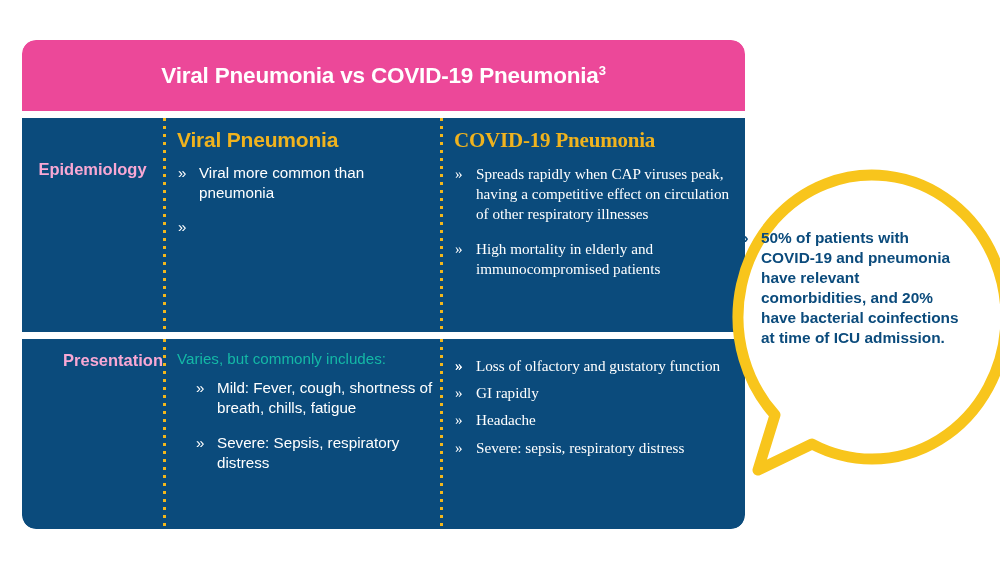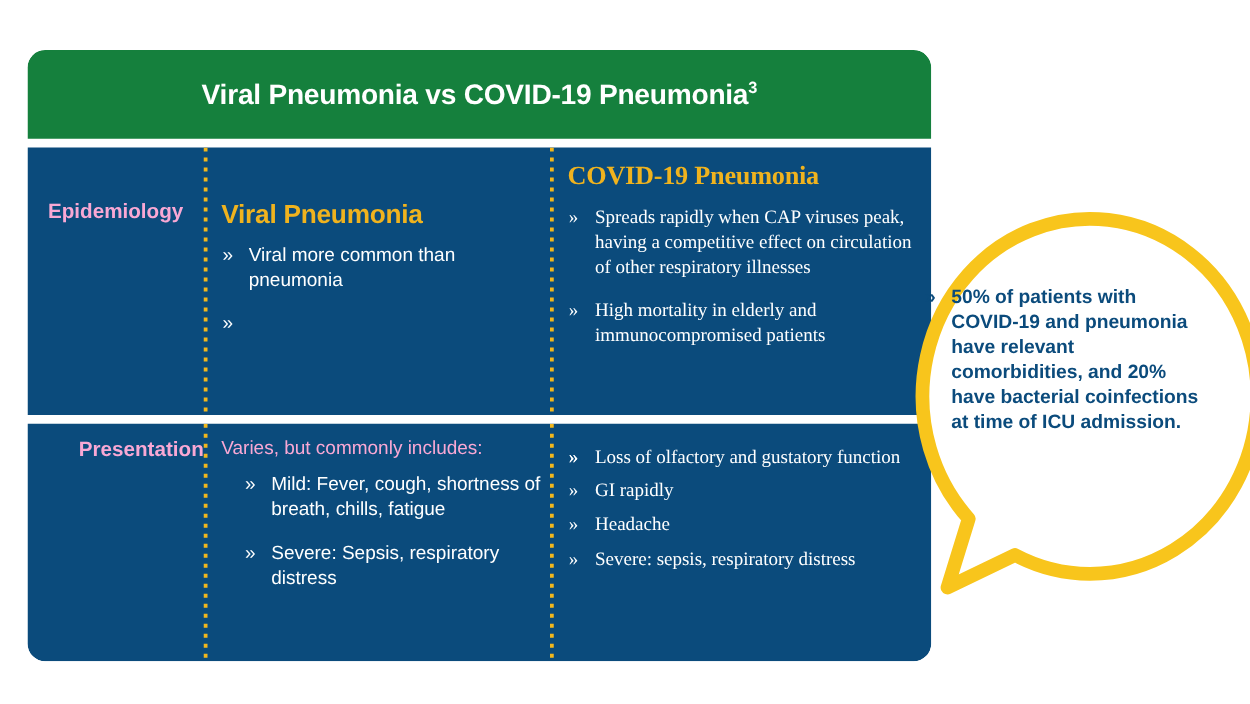--- a/index.html
+++ b/index.html
@@ -27,21 +27,21 @@
     overflow: hidden;
     background: #ffffff;
   }
 
   
   #title-band {
     position: absolute;
     left: 0; top: 0;
     width: 100%;
     height: 71px;
-    background: #15803d;
+    background: #ec4899;
     border-radius: 14px 14px 0 0;
     display: flex;
     align-items: center;
     justify-content: center;
   }
   #title-text {
     color: #ffffff;
     font-size: 22.5px;
     font-weight: bold;
     letter-spacing: -0.2px;
@@ -134,21 +134,21 @@
     position: absolute;
     left: 1px;
     top: 0;
     font-size: 15.2px;
     color: #ffffff;
   }
   ul.bullets.tight li { margin-bottom: 7px; }
 
   p.lead {
     margin: 0 0 9px 0;
-    color: #f9a8d4;
+    color: #14b8a6;
     font-size: 15.2px;
     line-height: 1.33;
   }
   ul.bullets.indented {
     padding-left: 18px;
   }
 
   
   #callout {
     position: absolute;
@@ -190,21 +190,21 @@
       <span>Viral Pneumonia vs COVID-19 Pneumonia</span><sup>3</sup>
     </div>
   </div>
 
   <div class="row" id="row-epidemiology">
     <div class="divider d1"></div>
     <div class="divider d2"></div>
 
     <div class="col-label" style="top:42px;">Epidemiology</div>
 
-    <div class="col-a" style="top:10px;margin-top:32px;">
+    <div class="col-a" style="top:10px;">
       <div class="col-head">Viral Pneumonia</div>
       <ul class="bullets">
         <li><span class="guil">»</span><span>Viral more common than pneumonia</span></li>
         <li><span class="guil">»</span></li>
       </ul>
     </div>
 
     <div class="col-b" style="top:10px;">
       <div class="col-head">COVID-19 Pneumonia</div>
       <ul class="bullets">

